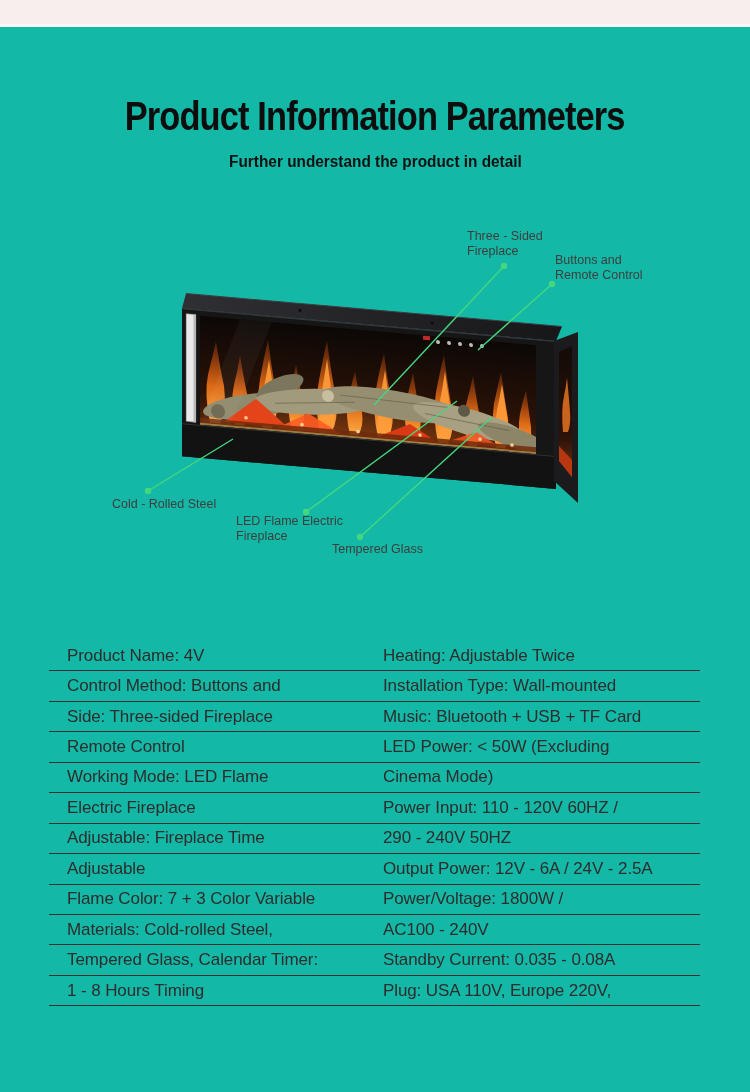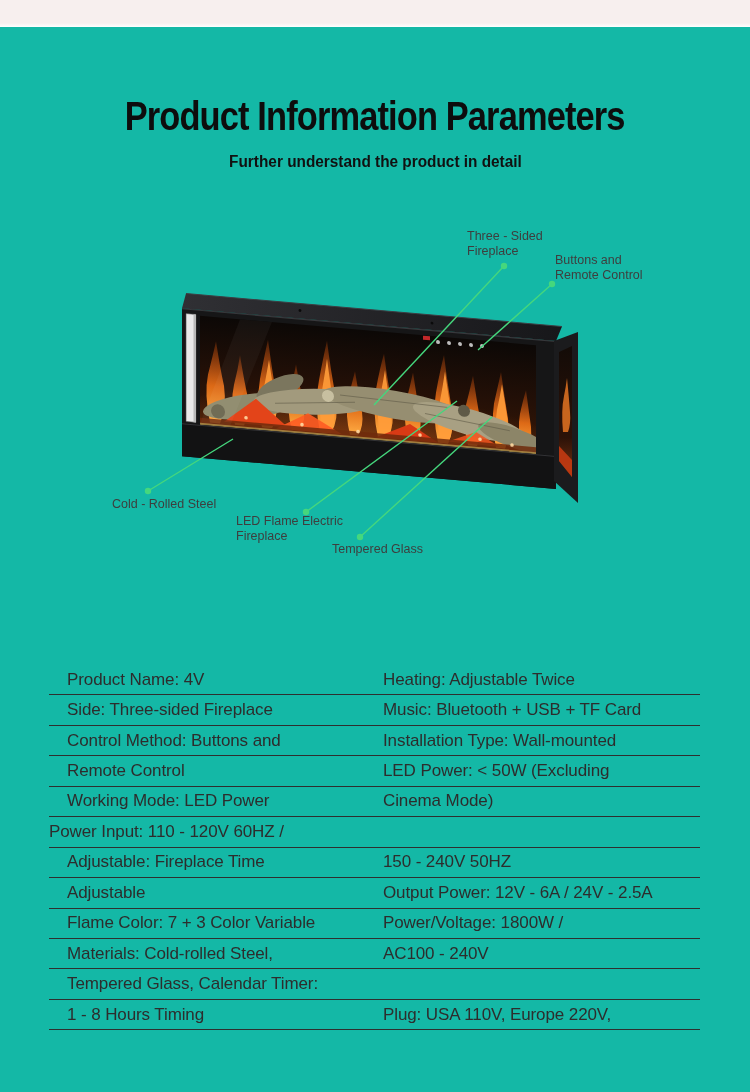--- a/index.html
+++ b/index.html
@@ -18,21 +18,21 @@
   .callout{position:absolute;font-size:12.5px;line-height:14.5px;color:var(--label-ink,#3e3e3e);
            white-space:nowrap;}
   .callout span{display:block;}
   #co1{left:467px;top:229px;}
   #co2{left:555px;top:253px;}
   #co3{left:112px;top:497px;}
   #co4{left:236px;top:514px;}
   #co5{left:332px;top:542px;}
   .co-line{stroke:var(--accent-green,#45d77d);stroke-width:1.4;}
   .co-dot{fill:var(--accent-green,#45d77d);}
-  .spec-table{position:absolute;left:49px;top:665px;width:651px;}
+  .spec-table{position:absolute;left:49px;top:641px;width:651px;}
   .spec-row{display:flex;align-items:center;height:30.45px;box-sizing:border-box;
             border-bottom:1px solid var(--table-line,#2f2f2f);
             font-size:17px;color:var(--ink,#2d2d2d);letter-spacing:-0.1px;}
   .spec-left{width:334px;padding-left:18px;box-sizing:border-box;white-space:nowrap;}
   .spec-right{flex:1;white-space:nowrap;}
 </style>
 </head>
 <body>
 
 <div class="page">
@@ -199,56 +199,58 @@
       <span>Tempered Glass</span>
     </div>
   </div>
 
   <div class="spec-table">
     <div class="spec-row">
       <div class="spec-left">Product Name: 4V</div>
       <div class="spec-right">Heating: Adjustable Twice</div>
     </div>
     <div class="spec-row">
+      <div class="spec-left">Control Method: Buttons and</div>
+      <div class="spec-right">Installation Type: Wall-mounted</div>
+    </div>
+    <div class="spec-row">
       <div class="spec-left">Side: Three-sided Fireplace</div>
       <div class="spec-right">Music: Bluetooth + USB + TF Card</div>
     </div>
     <div class="spec-row">
-      <div class="spec-left">Control Method: Buttons and</div>
-      <div class="spec-right">Installation Type: Wall-mounted</div>
-    </div>
-    <div class="spec-row">
       <div class="spec-left">Remote Control</div>
       <div class="spec-right">LED Power: &lt; 50W (Excluding</div>
     </div>
     <div class="spec-row">
-      <div class="spec-left">Working Mode: LED Power</div>
+      <div class="spec-left">Working Mode: LED Flame</div>
       <div class="spec-right">Cinema Mode)</div>
     </div>
     <div class="spec-row">
+      <div class="spec-left">Electric Fireplace</div>
       <div class="spec-right">Power Input: 110 - 120V 60HZ /</div>
     </div>
     <div class="spec-row">
       <div class="spec-left">Adjustable: Fireplace Time</div>
-      <div class="spec-right">150 - 240V 50HZ</div>
+      <div class="spec-right">290 - 240V 50HZ</div>
     </div>
     <div class="spec-row">
       <div class="spec-left">Adjustable</div>
       <div class="spec-right">Output Power: 12V - 6A / 24V - 2.5A</div>
     </div>
     <div class="spec-row">
       <div class="spec-left">Flame Color: 7 + 3 Color Variable</div>
       <div class="spec-right">Power/Voltage: 1800W /</div>
     </div>
     <div class="spec-row">
       <div class="spec-left">Materials: Cold-rolled Steel,</div>
       <div class="spec-right">AC100 - 240V</div>
     </div>
     <div class="spec-row">
       <div class="spec-left">Tempered Glass, Calendar Timer:</div>
+      <div class="spec-right">Standby Current: 0.035 - 0.08A</div>
     </div>
     <div class="spec-row">
       <div class="spec-left">1 - 8 Hours Timing</div>
       <div class="spec-right">Plug: USA 110V, Europe 220V,</div>
     </div>
   </div>
 
 </div>
 
 </body></html>

